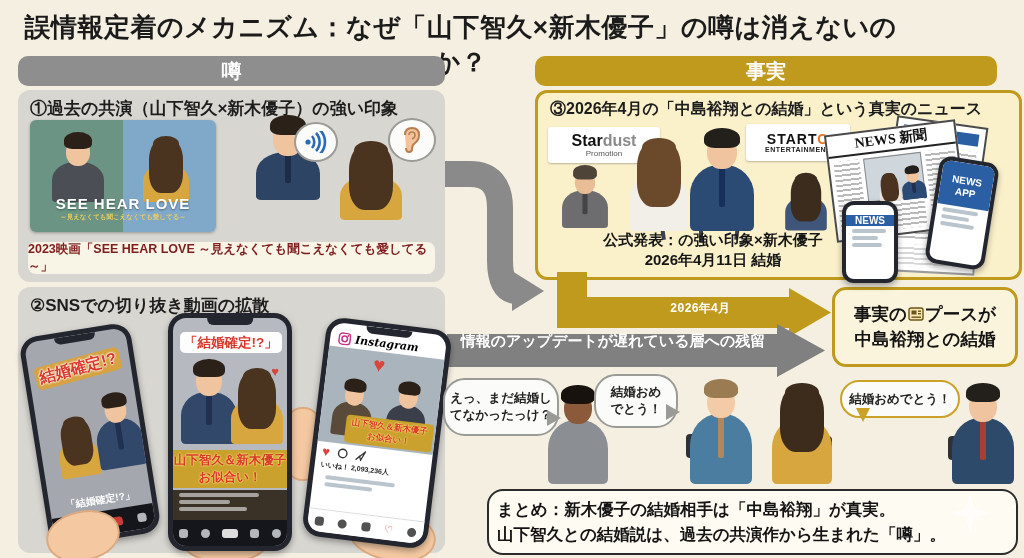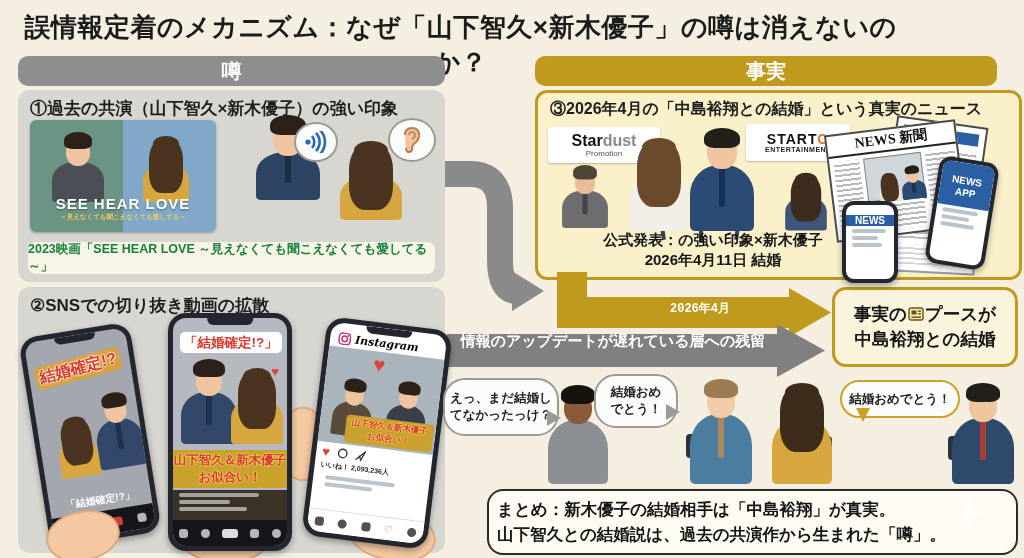--- a/index.html
+++ b/index.html
@@ -51,21 +51,21 @@
   .bubble{position:absolute;background:#fbfbf9;border:2px solid #9a9a96;border-radius:22px;
           display:flex;align-items:center;justify-content:center;flex-direction:column;
           font-weight:bold;color:#222;text-align:right;box-sizing:border-box;z-index:5;}
   .bubble.gold{border-color:#c9a227;}
   .tail-r::after{content:"";position:absolute;right:-12px;top:55%;
       border:8px solid transparent;border-left:14px solid #9a9a96;}
   .tail-bl::after{content:"";position:absolute;left:14px;bottom:-13px;
       border:7px solid transparent;border-top:14px solid #c9a227;}
 
   
-  .caption-bar{background:#f8f4e6;border-radius:8px;font-weight:bold;font-size:12.5px;color:#15803d;
+  .caption-bar{background:#f8f4e6;border-radius:8px;font-weight:bold;font-size:12.5px;color:#7f1d1d;
                display:flex;align-items:center;justify-content:center;margin-top:14px;}
   .result-box{background:#fbf4dd;border:3px solid #bf9a1c;border-radius:14px;box-sizing:border-box;
               display:flex;flex-direction:column;align-items:center;justify-content:center;
               font-size:17.5px;font-weight:bold;color:#141414;line-height:1.45;}
   .summary-box{background:#fdfbf2;border:2.5px solid #2b2b2b;border-radius:16px;box-sizing:border-box;
                display:flex;flex-direction:column;justify-content:center;padding:6px 8px;
                font-size:16.5px;font-weight:bold;color:#141414;line-height:1.5;position:relative;overflow:hidden;}
   .sparkle{position:absolute;right:26px;top:2px;width:40px;height:40px;background:#fff;opacity:.8;
            clip-path:polygon(50% 0,60% 40%,100% 50%,60% 60%,50% 100%,40% 60%,0 50%,40% 40%);}
 

